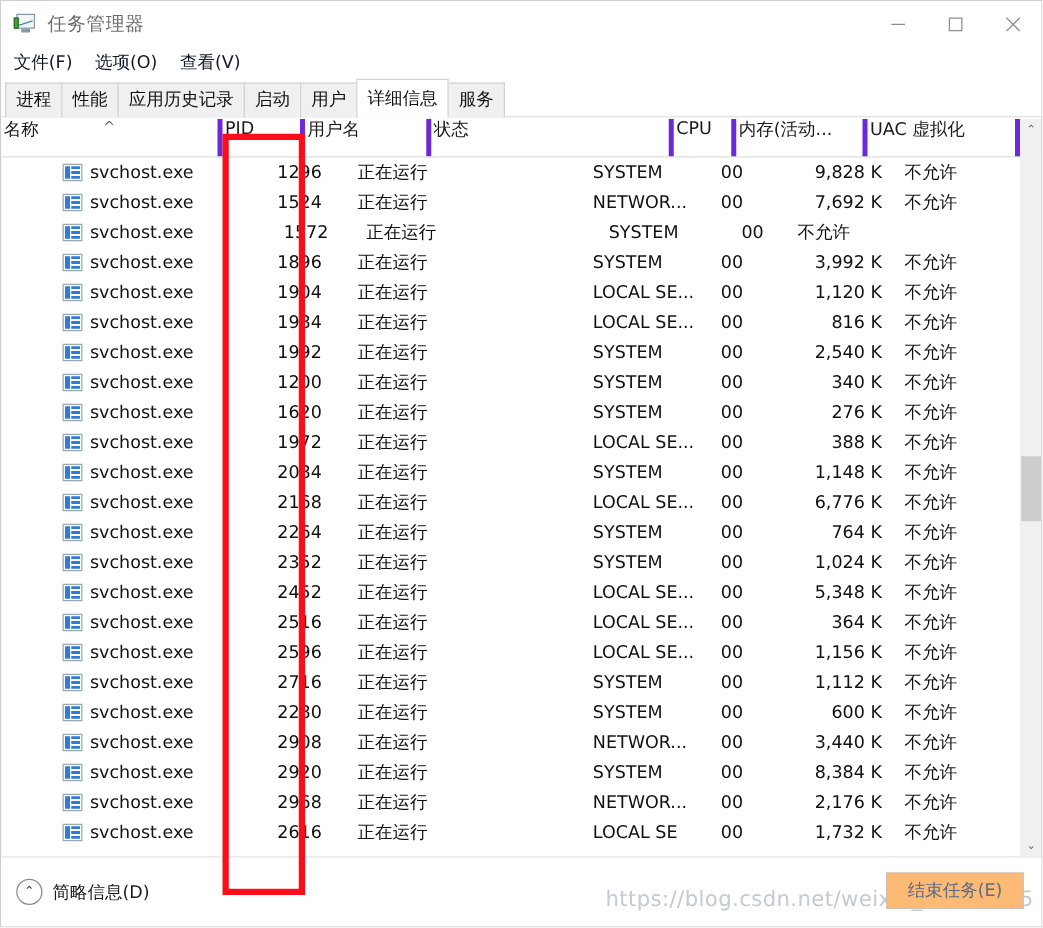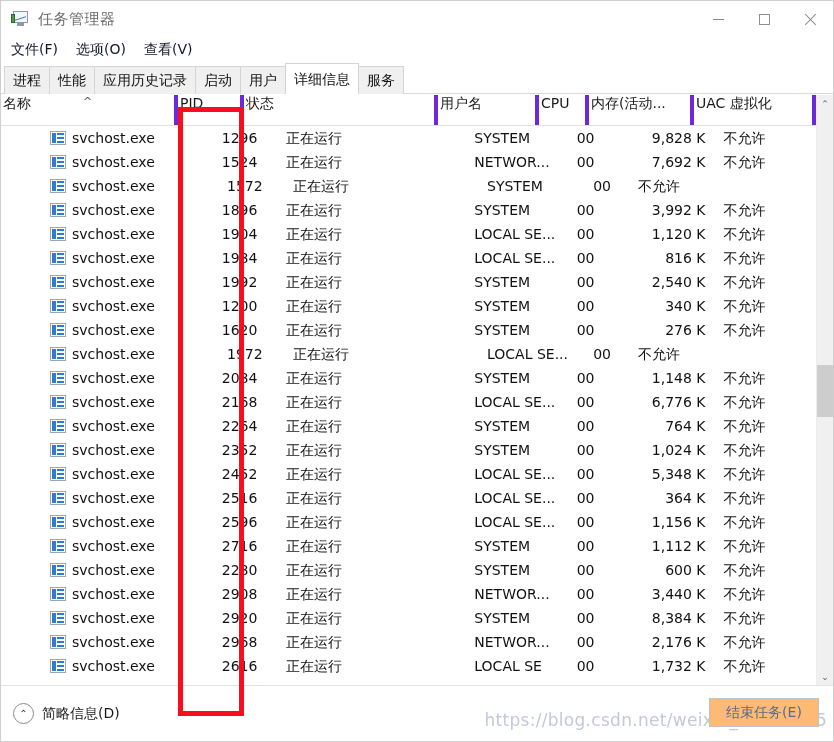--- a/index.html
+++ b/index.html
@@ -361,22 +361,22 @@
     <div class="tab">服务</div>
   </div>
 
   <div class="table-area">
     <div class="header-row">
       <div class="hcell c-name">
         <span>名称</span>
         <span class="sort-arrow">^</span>
       </div>
       <div class="hcell c-pid">PID</div>
+      <div class="hcell c-user">用户名</div>
       <div class="hcell c-state">状态</div>
-      <div class="hcell c-user">用户名</div>
       <div class="hcell c-cpu">CPU</div>
       <div class="hcell c-mem">内存(活动...</div>
       <div class="hcell c-uac">UAC 虚拟化</div>
     </div>
 
     <div class="rows-wrap" id="rows-wrap">
         <div class="row">
           <div class="cell c-name">
             <span class="proc-icon"></span>
             <span>svchost.exe</span>
@@ -485,20 +485,21 @@
         </div>
         <div class="row">
           <div class="cell c-name">
             <span class="proc-icon"></span>
             <span>svchost.exe</span>
           </div>
           <div class="cell c-pid">1972</div>
           <div class="cell c-state">正在运行</div>
           <div class="cell c-user">LOCAL SE...</div>
           <div class="cell c-cpu center-num">00</div>
+          <div class="cell c-mem right">388 K</div>
           <div class="cell c-uac">不允许</div>
         </div>
         <div class="row">
           <div class="cell c-name">
             <span class="proc-icon"></span>
             <span>svchost.exe</span>
           </div>
           <div class="cell c-pid">2084</div>
           <div class="cell c-state">正在运行</div>
           <div class="cell c-user">SYSTEM</div>

